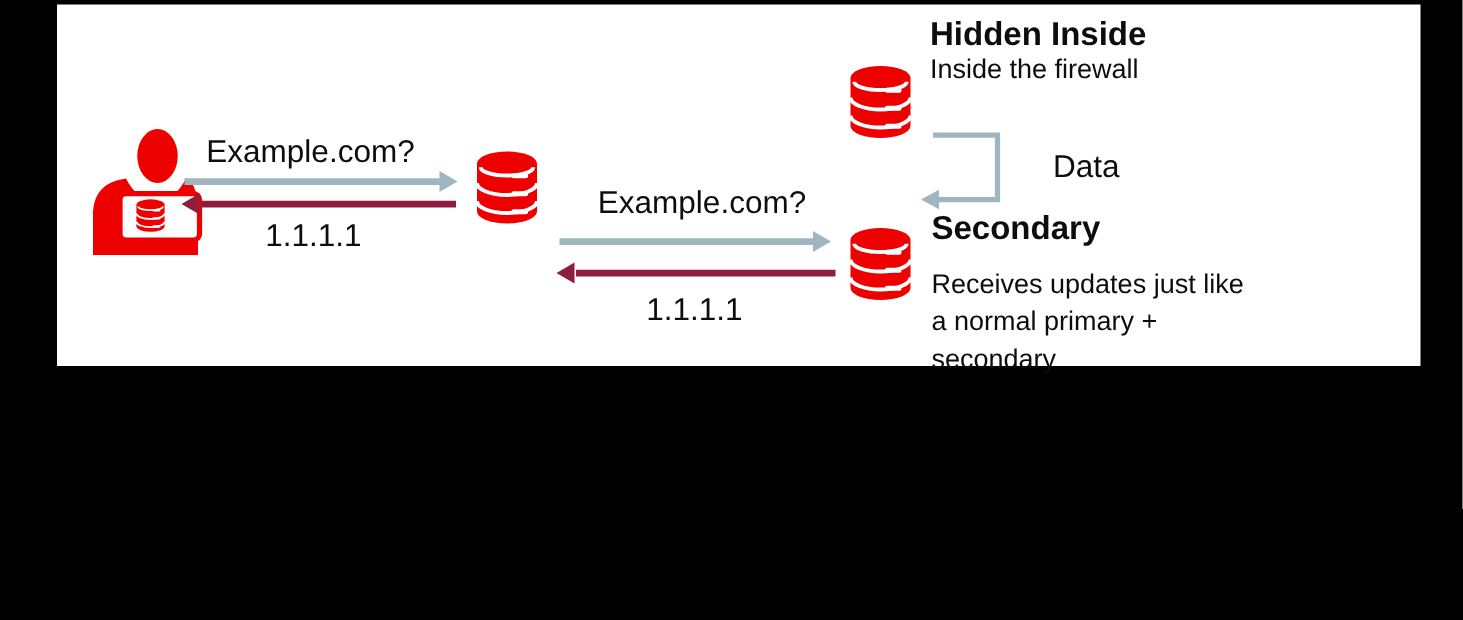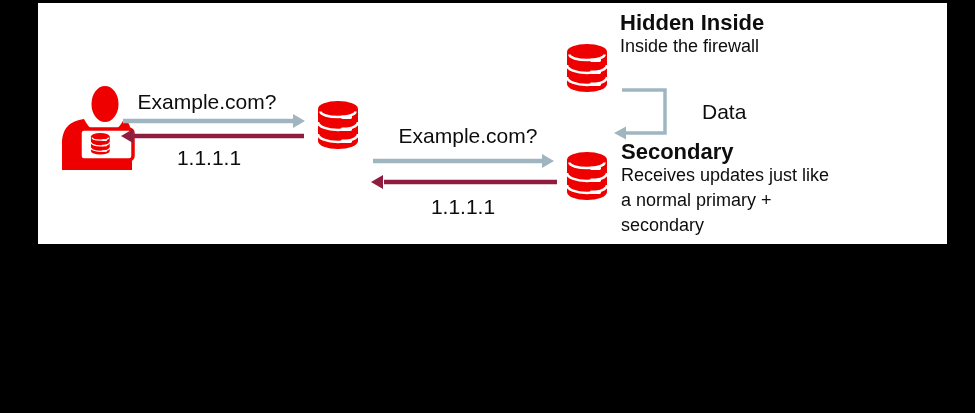--- a/index.html
+++ b/index.html
@@ -125,19 +125,19 @@
 
   <div class="lbl center" style="left:350px;top:122px;width:160px;">Example.com?</div>
   <div class="lbl center" style="left:365px;top:193px;width:120px;">1.1.1.1</div>
 
   <div class="node-title" style="left:582px;top:8px;">Hidden Inside</div>
   <div class="node-sub" style="left:582px;top:31px;">Inside the firewall</div>
 
   <div class="lbl" style="left:664px;top:98px;">Data</div>
 
   <div class="node-title" style="left:583px;top:137px;">Secondary</div>
-  <div class="node-sub" style="left:583px;top:160px;">
+  <div class="node-sub" style="left:583px;top:174px;">
     <span class="desc-line">Receives updates just like</span>
     <span class="desc-line">a normal primary +</span>
     <span class="desc-line">secondary</span>
   </div>
 
 </div>
 
 </body></html>

